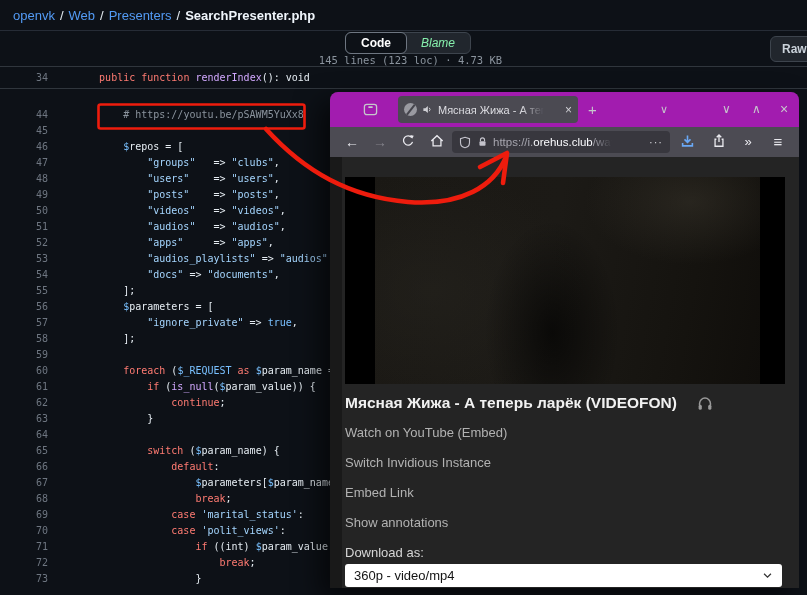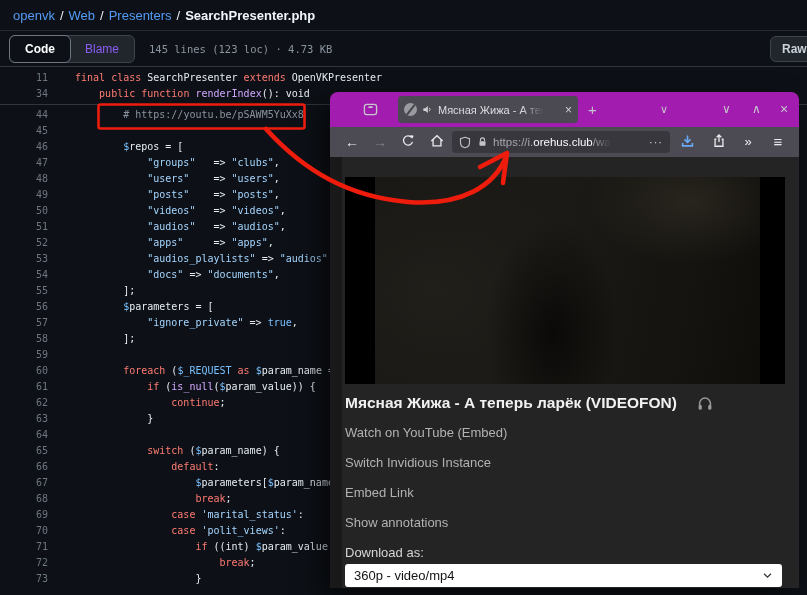--- a/index.html
+++ b/index.html
@@ -7,25 +7,25 @@
          font-family:"Liberation Sans","DejaVu Sans",sans-serif;}
 
   
   .gh-breadcrumb{position:absolute;left:0;top:0;width:807px;height:31px;border-bottom:1px solid #262c36;
     display:flex;align-items:center;padding-left:13px;box-sizing:border-box;font-size:13px;color:#e6edf3;}
   .gh-breadcrumb a{color:#539bf5;text-decoration:none;cursor:pointer;}
   .gh-breadcrumb .sep{color:#e6edf3;margin:0 5px;}
   .gh-breadcrumb strong{color:#f0f6fc;font-weight:700;}
 
   .gh-toolbar{position:absolute;left:0;top:32px;width:807px;height:35px;border-bottom:1px solid #30363d;
-    display:flex;align-items:center;box-sizing:border-box;}
+    display:flex;align-items:center;box-sizing:border-box;flex-direction:column;}
   .seg{display:flex;height:26px;margin-left:9px;border:1px solid #3d444d;border-radius:6px;background:#21262d;align-items:stretch;}
   .seg button{font-family:inherit;border:none;cursor:pointer;font-size:12px;padding:0 15px;background:transparent;}
   .seg .seg-code{background:#0d1117;border:1px solid #6e7681;border-radius:6px;margin:-1px;color:#ffffff;font-weight:700;}
-  .seg .seg-blame{color:#8b5cf6;border-radius:0 6px 6px 0;}
+  .seg .seg-blame{color:#86efac;border-radius:0 6px 6px 0;font-style:italic;}
   .gh-meta{margin-left:14px;font-family:"DejaVu Sans Mono",monospace;font-size:10.5px;color:#8b949e;}
   .raw-btn{position:absolute;left:770px;top:4px;height:26px;width:50px;background:#21262d;border:1px solid #3d444d;
     border-radius:6px;color:#c9d1d9;font-size:12px;font-weight:600;cursor:pointer;text-align:left;padding-left:11px;font-family:inherit;}
 
   .code-sticky{position:absolute;left:0;top:68px;width:807px;padding:2px 0;border-bottom:1px solid #30363d;background:#0d1117;}
   .code-main{position:absolute;left:0;top:105px;width:807px;padding-top:2px;}
   .code-row{display:flex;height:16px;line-height:16px;font-family:"DejaVu Sans Mono",monospace;font-size:10px;white-space:pre;}
   .ln{width:48px;flex:none;text-align:right;color:#6e7681;cursor:pointer;}
   .lc{margin-left:27px;}
   .tok-kw{color:#ff7b72}.tok-str{color:#a5d6ff}.tok-vr{color:#79c0ff}
@@ -94,21 +94,20 @@
   <div class="gh-toolbar">
     <div class="seg">
       <button class="seg-code">Code</button>
       <button class="seg-blame">Blame</button>
     </div>
     <span class="gh-meta">145 lines (123 loc) · 4.73 KB</span>
     <button class="raw-btn">Raw</button>
   </div>
 
   <div class="code-sticky" id="code-sticky">
-      <div class="code-row"><span class="ln">11</span><span class="lc"><span class="tok-kw">final</span><span class="tok-pl"> </span><span class="tok-kw">class</span><span class="tok-pl"> SearchPresenter </span><span class="tok-kw">extends</span><span class="tok-pl"> OpenVKPresenter</span></span></div>
       <div class="code-row"><span class="ln">34</span><span class="lc"><span class="tok-pl">    </span><span class="tok-kw">public</span><span class="tok-pl"> </span><span class="tok-kw">function</span><span class="tok-pl"> </span><span class="tok-fn">renderIndex</span><span class="tok-pl">(): void</span></span></div>
     </div>
   <div class="code-main" id="code-main">
       <div class="code-row"><span class="ln">44</span><span class="lc"><span class="tok-pl">        </span><span class="tok-cm"># https://youtu.be/pSAWM5YuXx8</span></span></div>
       <div class="code-row"><span class="ln">45</span><span class="lc"></span></div>
       <div class="code-row"><span class="ln">46</span><span class="lc"><span class="tok-pl">        </span><span class="tok-vr">$</span><span class="tok-pl">repos = [</span></span></div>
       <div class="code-row"><span class="ln">47</span><span class="lc"><span class="tok-pl">            </span><span class="tok-str">"groups"</span><span class="tok-pl">   =&gt; </span><span class="tok-str">"clubs"</span><span class="tok-pl">,</span></span></div>
       <div class="code-row"><span class="ln">48</span><span class="lc"><span class="tok-pl">            </span><span class="tok-str">"users"</span><span class="tok-pl">    =&gt; </span><span class="tok-str">"users"</span><span class="tok-pl">,</span></span></div>
       <div class="code-row"><span class="ln">49</span><span class="lc"><span class="tok-pl">            </span><span class="tok-str">"posts"</span><span class="tok-pl">    =&gt; </span><span class="tok-str">"posts"</span><span class="tok-pl">,</span></span></div>
       <div class="code-row"><span class="ln">50</span><span class="lc"><span class="tok-pl">            </span><span class="tok-str">"videos"</span><span class="tok-pl">   =&gt; </span><span class="tok-str">"videos"</span><span class="tok-pl">,</span></span></div>

